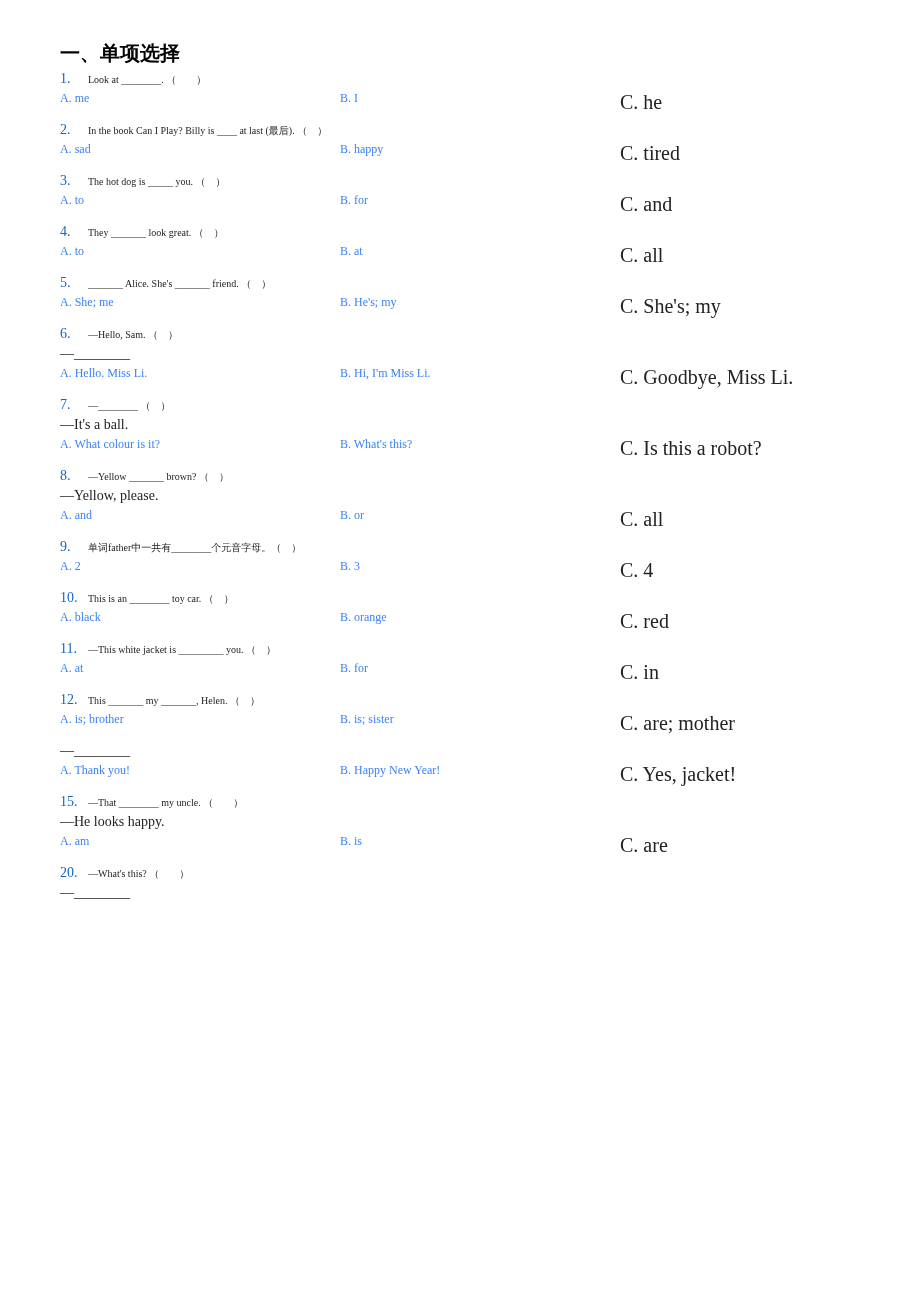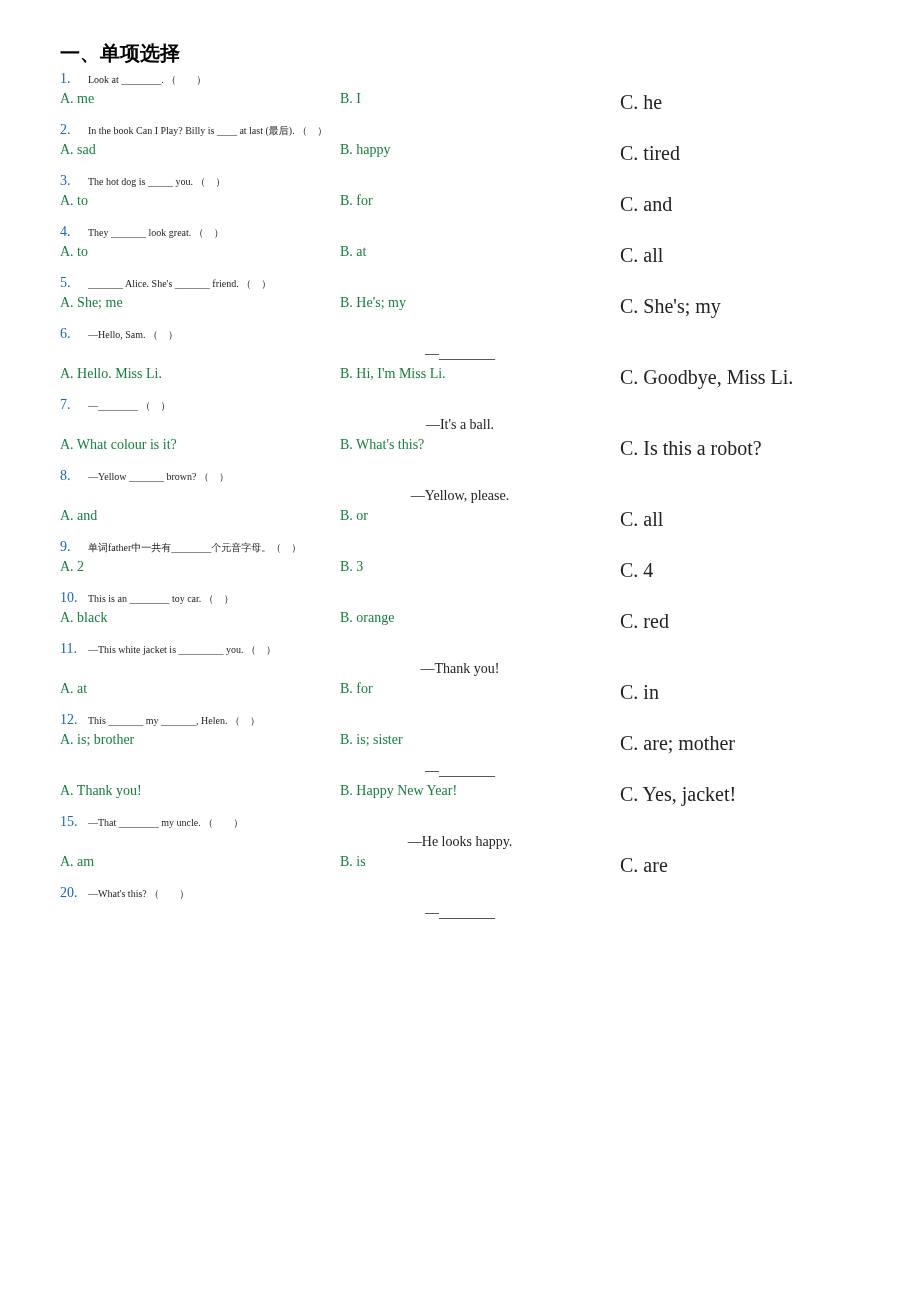--- a/index.html
+++ b/index.html
@@ -40,36 +40,35 @@
       font-size: 10px;
       color: #222;
       flex: 1;
     }
     .options-line {
       display: flex;
       margin-bottom: 4px;
       padding-left: 0px;
     }
     .option {
-      font-size: 14px;
-      color: #15803d;
+      font-size: 12px;
+      color: #3b82f6;
       width: 280px;
       min-width: 220px;
     }
     .option-c {
       font-size: 20px;
       color: #222;
       flex: 1;
     }
     .sub-answer {
       font-size: 14px;
       color: #222;
       margin-bottom: 4px;
       padding-left: 0;
-      text-align: center;
     }
   </style>
 </head>
 <body>
 
 <div class="section-title">一、单项选择</div>
 
 <div id="questions-container">
     <div class="question-block">
       <div class="question-line">
@@ -182,21 +181,20 @@
         <span class="option">A.  black</span>
         <span class="option">B.  orange</span>
         <span class="option-c">C.  red</span>
       </div>
     </div>
     <div class="question-block">
       <div class="question-line">
         <span class="q-num">11.</span>
         <span class="q-text">—This white jacket is _________ you. （　）</span>
       </div>
-      <div class="sub-answer">—Thank you!</div>
       <div class="options-line">
         <span class="option">A.  at</span>
         <span class="option">B.  for</span>
         <span class="option-c">C.  in</span>
       </div>
     </div>
     <div class="question-block">
       <div class="question-line">
         <span class="q-num">12.</span>
         <span class="q-text">This _______ my _______, Helen. （　）</span>

